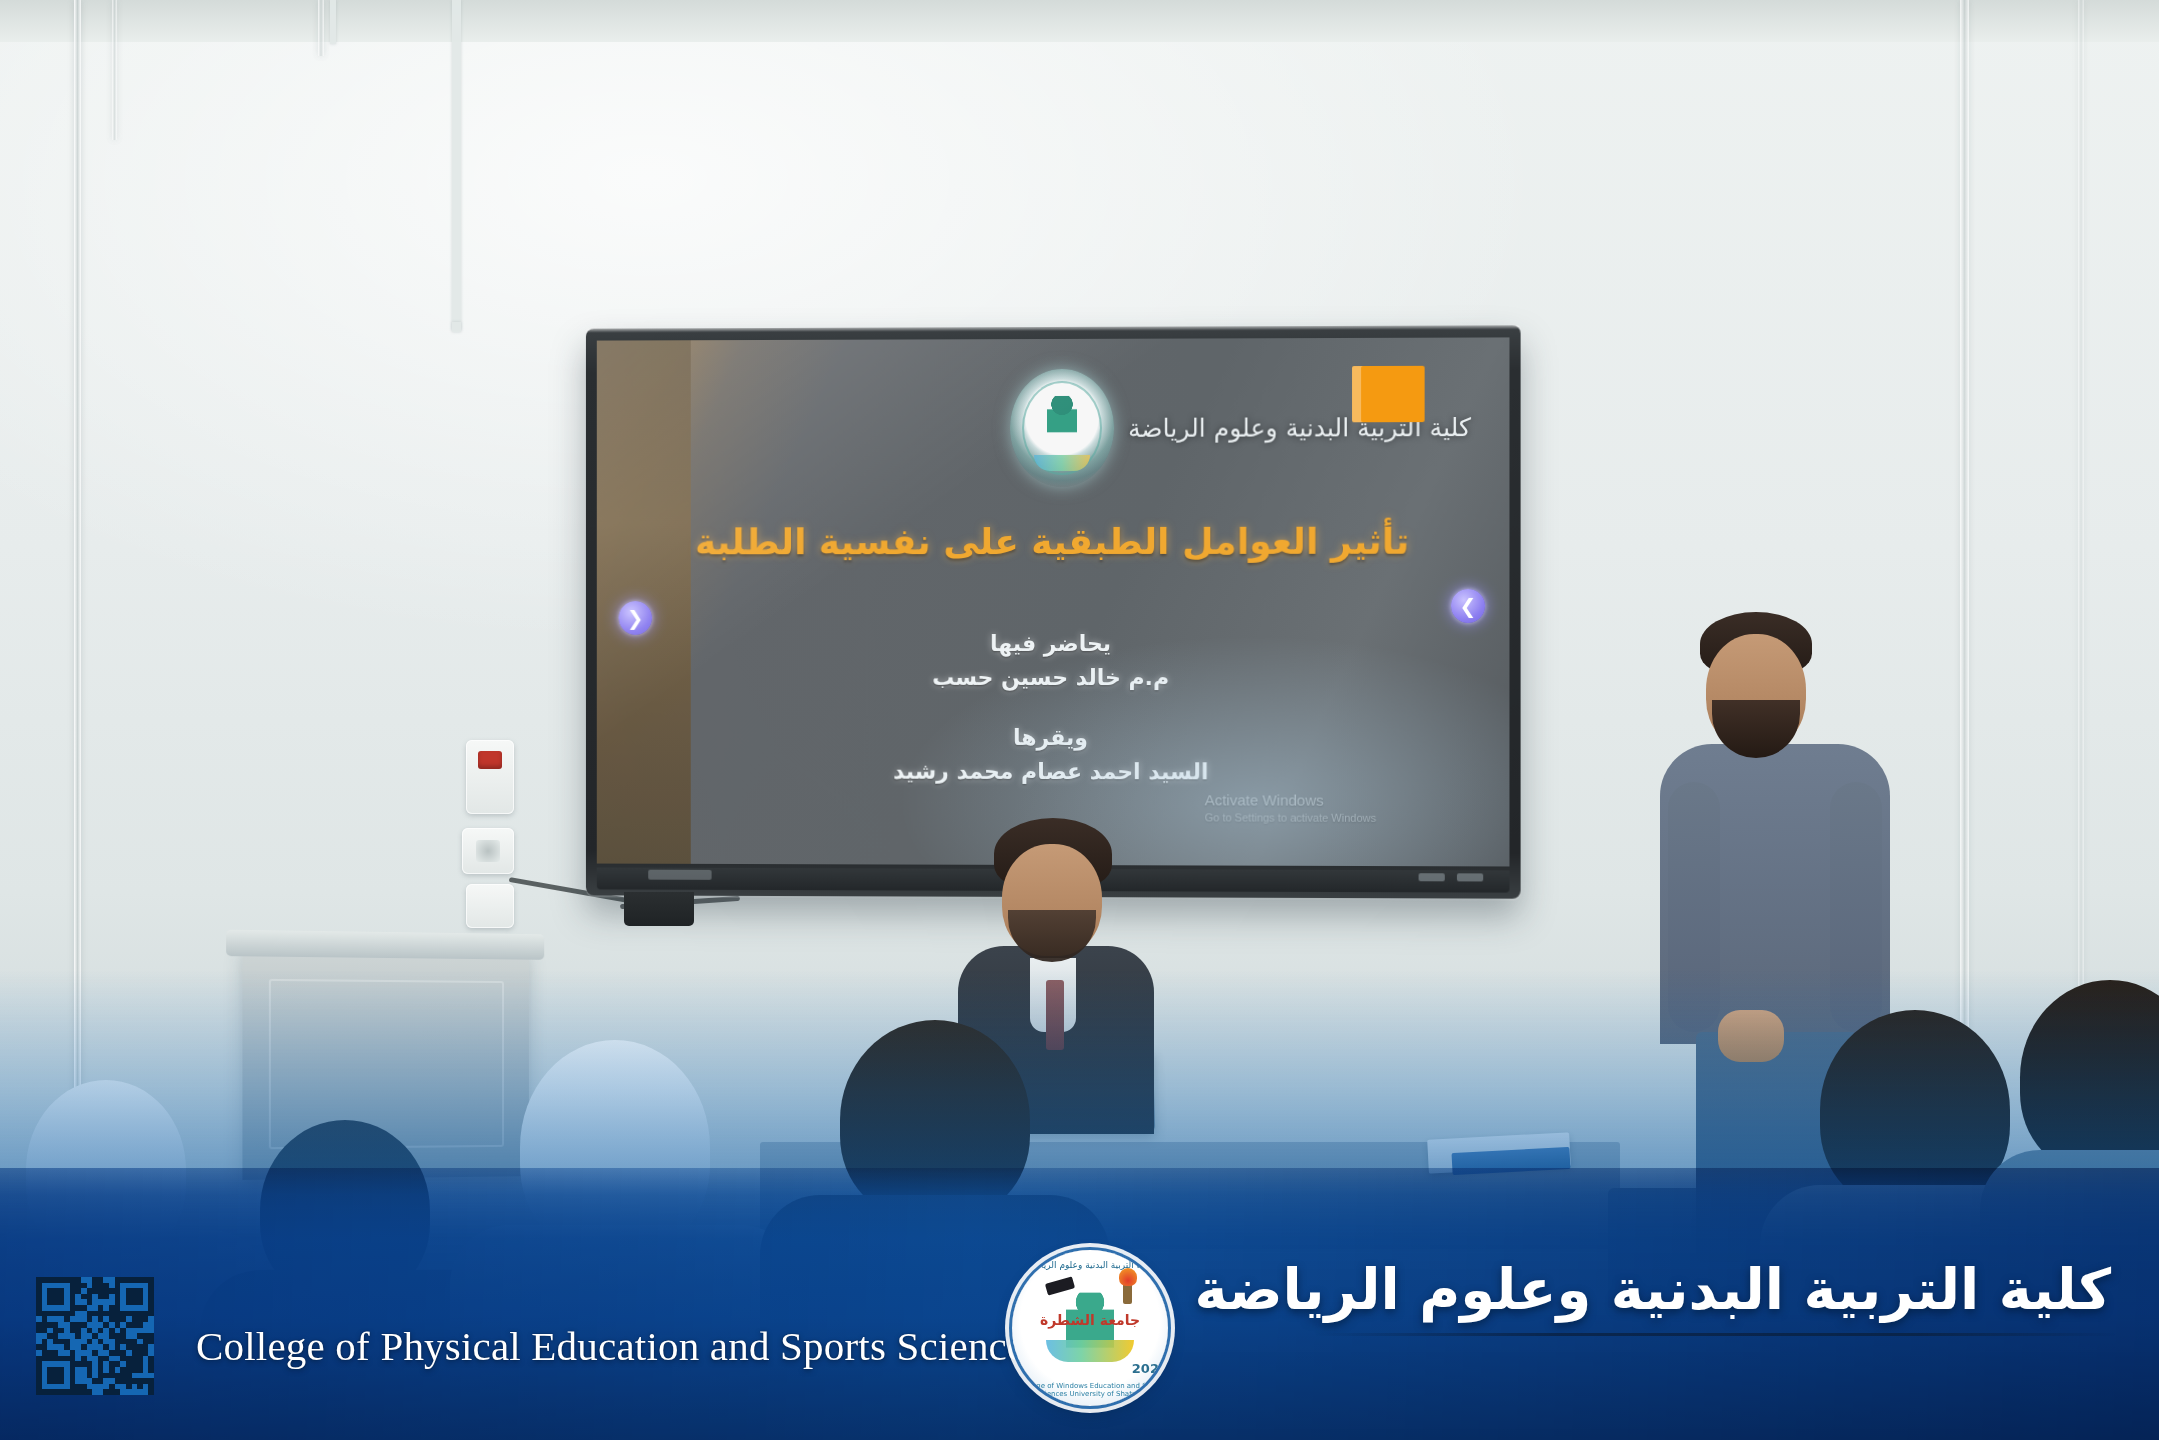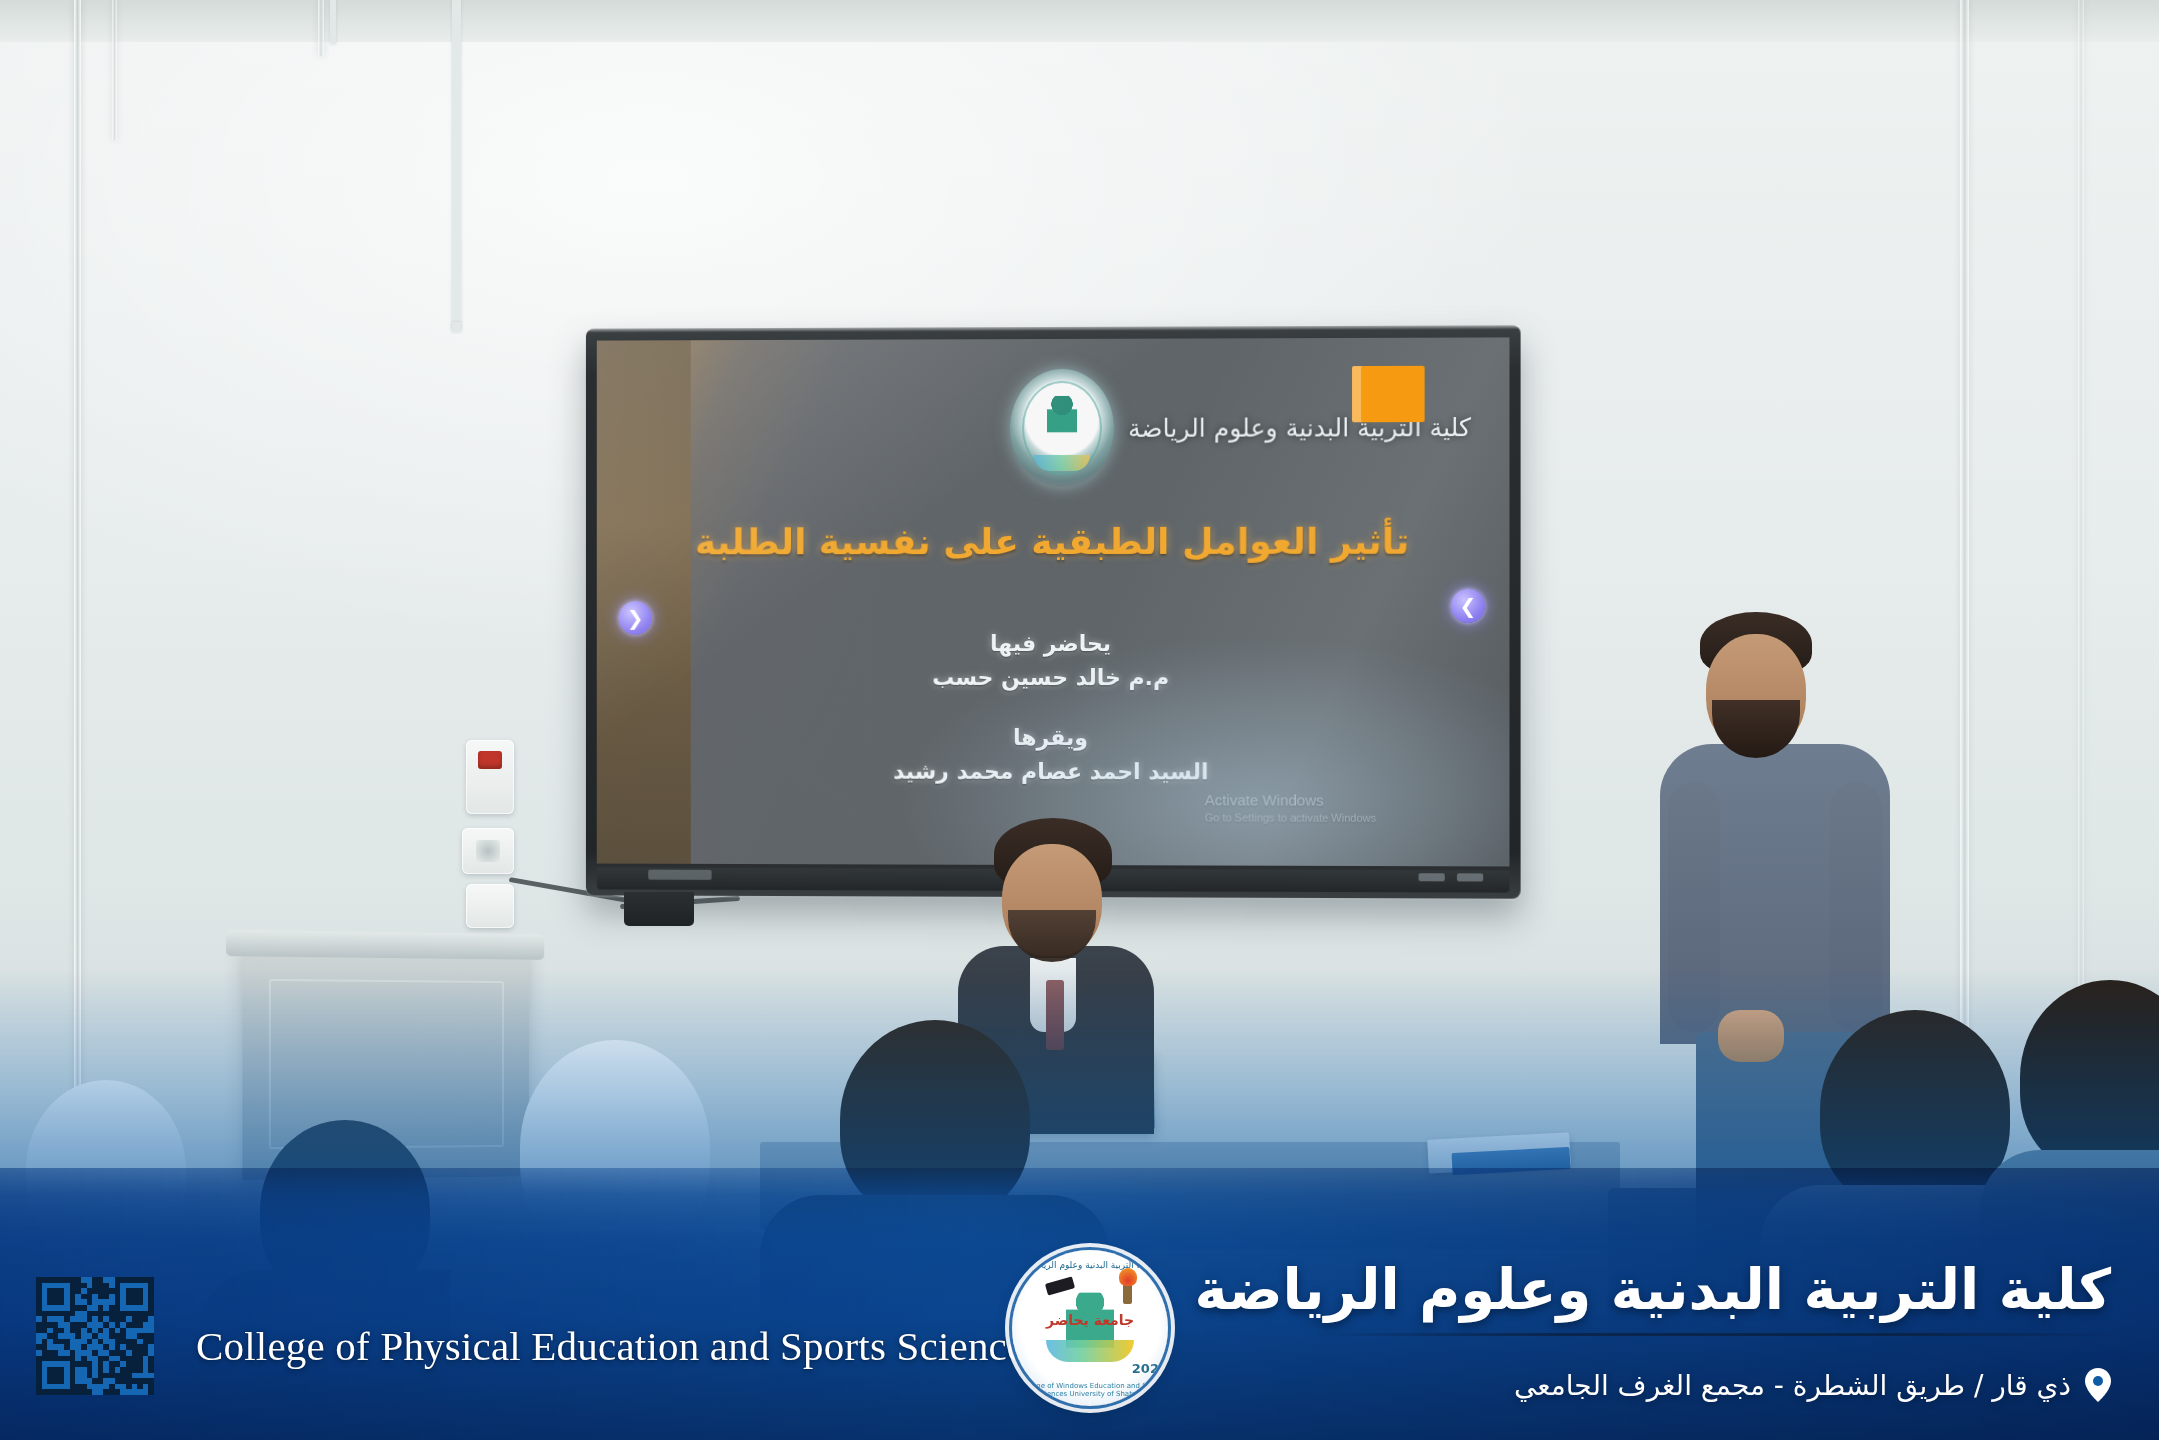--- a/index.html
+++ b/index.html
@@ -988,33 +988,24 @@
       </div>
 
     <div id="banner-en">College of Physical Education and Sports Sciences</div>
 
     <div id="banner-logo">
       <div class="ring-txt-top">كلية التربية البدنية وعلوم الرياضة</div>
       <div class="cap"></div>
       <div class="torch"></div>
       <div class="flame"></div>
       <div class="athlete"></div>
-      <div class="uni">جامعة يحاضر</div>
+      <div class="uni">جامعة الشطرة</div>
       <div class="leaves"></div>
       <div class="yr">2025</div>
       <div class="ring-txt-bot">College of Windows Education and Sport Sciences University of Shatrah</div>
     </div>
 
     <div id="banner-ar">كلية التربية البدنية وعلوم الرياضة</div>
     <div id="banner-divider"></div>
 
-    <div id="banner-addr">
-      <span class="pin">
-        <svg width="26" height="34" viewBox="0 0 26 34" aria-hidden="true">
-          <path d="M13 0C5.8 0 0 5.8 0 13c0 9.7 13 21 13 21s13-11.3 13-21C26 5.8 20.2 0 13 0z" fill="#ffffff"></path>
-          <circle cx="13" cy="13" r="5" fill="#0e5ca4"></circle>
-        </svg>
-      </span>
-      <span>ذي قار / طريق الشطرة - مجمع الغرف الجامعي</span>
-    </div>
   </div>
 
 </div>
 
 </body></html>

